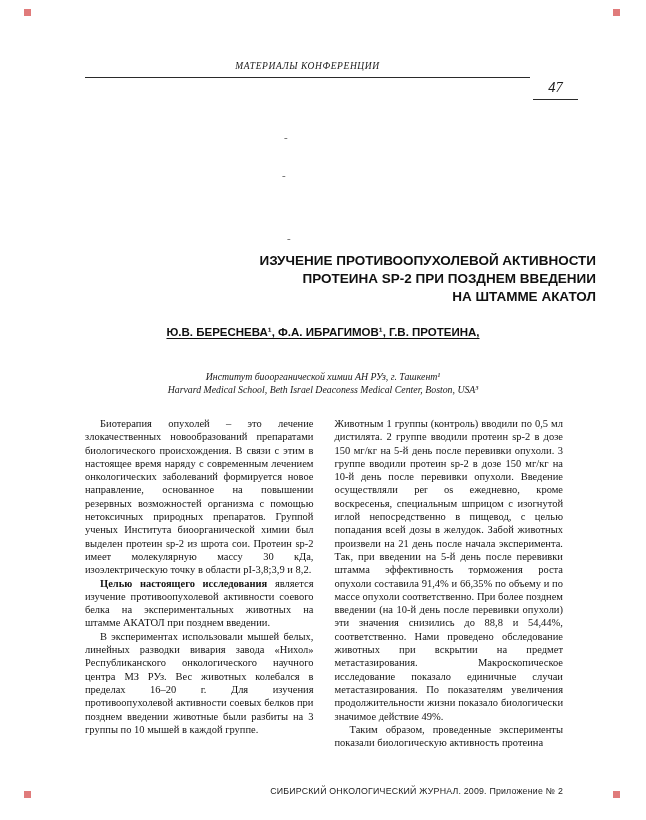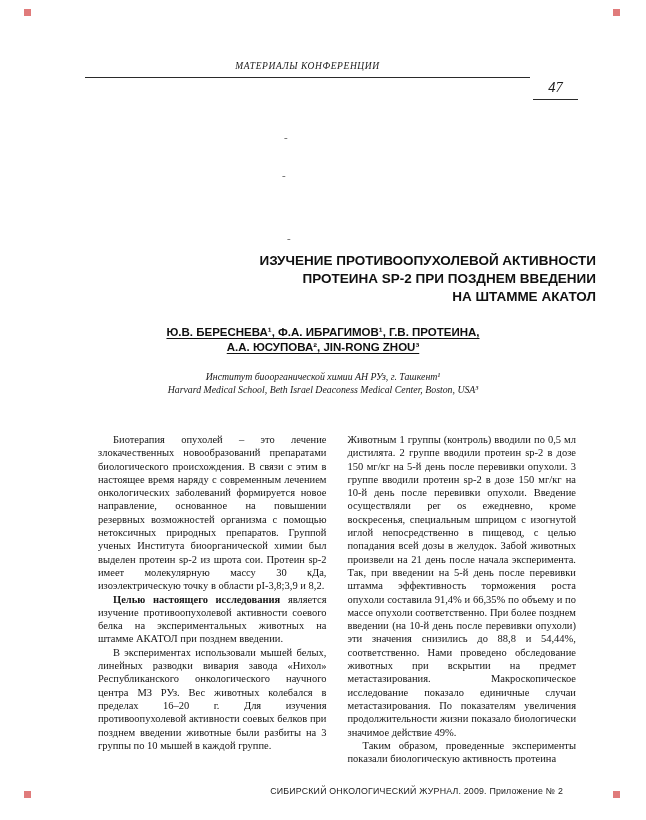--- a/index.html
+++ b/index.html
@@ -51,22 +51,22 @@
   }
   .authors .author-line { text-decoration: underline; text-underline-offset: 2px; }
   .affils {
     position: absolute; top: 371px; left: 40px; width: 566px;
     text-align: center; font-style: italic; font-size: 9.8px; line-height: 12.6px;
     color: #181818;
   }
 
   
   .columns {
-    position: absolute; top: 417px; left: 98px; width: 478px;
-    display: flex; gap: 21px; margin-top: 16px;
+    position: absolute; top: 417px; left: 85px; width: 478px;
+    display: flex; gap: 21px;
   }
   .col {
     width: 231px; font-size: 10.5px; line-height: 13.3px;
     text-align: justify; color: #141414;
   }
   .col p { margin: 0; }
   .col p.indent { text-indent: 15px; }
 
   
   .footer {
@@ -95,21 +95,20 @@
   <div class="stray s3">-</div>
 
   <div class="title">
     <div class="title-line">ИЗУЧЕНИЕ ПРОТИВООПУХОЛЕВОЙ АКТИВНОСТИ</div>
     <div class="title-line">ПРОТЕИНА SP-2 ПРИ ПОЗДНЕМ ВВЕДЕНИИ</div>
     <div class="title-line">НА ШТАММЕ АКАТОЛ</div>
   </div>
 
   <div class="authors">
     <div class="author-line">Ю.В. БЕРЕСНЕВА¹, Ф.А. ИБРАГИМОВ¹, Г.В. ПРОТЕИНА,</div>
-    <div class="author-line">А.А. ЮСУПОВА², JIN-RONG ZHOU³</div>
   </div>
 
   <div class="affils">
     <div class="affil-line">Институт биоорганической химии АН РУз, г. Ташкент¹</div>
     <div class="affil-line">Harvard Medical School, Beth Israel Deaconess Medical Center, Boston, USA³</div>
   </div>
 
   <div class="columns">
     <div class="col">
       <p class="indent">Биотерапия опухолей – это лечение злокачественных новообразований препаратами биологического происхождения. В связи с этим в настоящее время наряду с современным лечением онкологических заболеваний формируется новое направление, основанное на повышении резервных возможностей организма с помощью нетоксичных природных препаратов. Группой ученых Института биоорганической химии был выделен протеин sp-2 из шрота сои. Протеин sp-2 имеет молекулярную массу 30 кДа, изоэлектрическую точку в области pI-3,8;3,9 и 8,2.</p>

